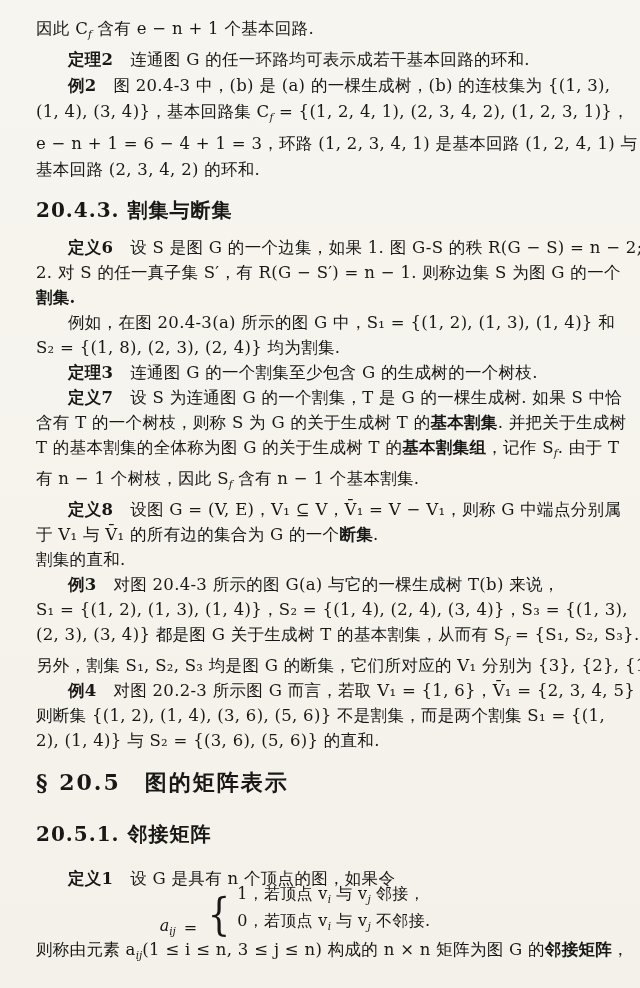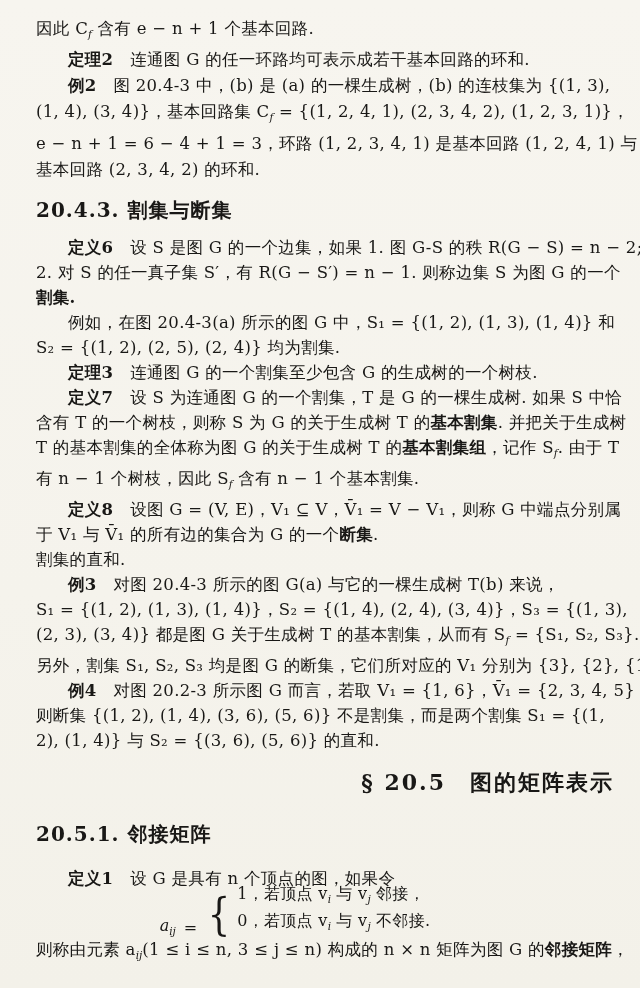--- a/index.html
+++ b/index.html
@@ -18,21 +18,21 @@
   }
   .lh26{line-height:26px;}
   .ind{text-indent:32px;}
   b{font-weight:bold;}
   sub{font-size:10.5px;font-style:italic;letter-spacing:0;}
   .h-sub{
     font-size:20px;font-weight:bold;line-height:30px;
     margin:12px 0 10px;letter-spacing:1px;white-space:nowrap;
   }
   .h-sec{
-    font-size:22px;font-weight:bold;line-height:32px;text-align:right;
+    font-size:22px;font-weight:bold;line-height:32px;text-align:left;
     margin:13px 0 0;letter-spacing:2px;white-space:nowrap;
   }
   .h-sub2{
     font-size:20px;font-weight:bold;line-height:28px;
     margin:22px 0 18px;letter-spacing:1px;white-space:nowrap;
   }
   .l28{margin-top:6px;}
   .formula{
     display:flex;align-items:flex-end;justify-content:center;
     height:46px;margin:0 60px 0 0;font-size:16px;
@@ -59,21 +59,21 @@
     <div class="ln lh26"><span>(1, 4), (3, 4)}，基本回路集 C</span><sub>f</sub><span> = {(1, 2, 4, 1), (2, 3, 4, 2), (1, 2, 3, 1)}，</span></div>
     <div class="ln lh26"><span>e − n + 1 = 6 − 4 + 1 = 3，环路 (1, 2, 3, 4, 1) 是基本回路 (1, 2, 4, 1) 与</span></div>
     <div class="ln lh26"><span>基本回路 (2, 3, 4, 2) 的环和.</span></div>
 
     <div class="h-sub">20.4.3. 割集与断集</div>
 
     <div class="ln ind"><b>定义6</b><span>　设 S 是图 G 的一个边集，如果 1. 图 G-S 的秩 R(G − S) = n − 2;</span></div>
     <div class="ln"><span>2. 对 S 的任一真子集 S′，有 R(G − S′) = n − 1. 则称边集 S 为图 G 的一个</span></div>
     <div class="ln"><b>割集.</b></div>
     <div class="ln ind"><span>例如，在图 20.4-3(a) 所示的图 G 中，S₁ = {(1, 2), (1, 3), (1, 4)} 和</span></div>
-    <div class="ln"><span>S₂ = {(1, 2), (2, 5), (2, 4)} 均为割集.</span></div>
+    <div class="ln"><span>S₂ = {(1, 8), (2, 3), (2, 4)} 均为割集.</span></div>
     <div class="ln ind"><b>定理3</b><span>　连通图 G 的一个割集至少包含 G 的生成树的一个树枝.</span></div>
     <div class="ln ind"><b>定义7</b><span>　设 S 为连通图 G 的一个割集，T 是 G 的一棵生成树.  如果 S 中恰</span></div>
     <div class="ln"><span>含有 T 的一个树枝，则称 S 为 G 的关于生成树 T 的</span><b>基本割集</b><span>.  并把关于生成树</span></div>
     <div class="ln"><span>T 的基本割集的全体称为图 G 的关于生成树 T 的</span><b>基本割集组</b><span>，记作 S</span><sub>f</sub><span>.  由于 T</span></div>
     <div class="ln"><span>有 n − 1 个树枝，因此 S</span><sub>f</sub><span> 含有 n − 1 个基本割集.</span></div>
     <div class="ln ind"><b>定义8</b><span>　设图 G = (V, E)，V₁ ⊆ V，V̄₁ = V − V₁，则称 G 中端点分别属</span></div>
     <div class="ln"><span>于 V₁ 与 V̄₁ 的所有边的集合为 G 的一个</span><b>断集</b><span>.</span></div>
     <div class="ln"><span>割集的直和.</span></div>
     <div class="ln ind"><b>例3</b><span>　对图 20.4-3 所示的图 G(a) 与它的一棵生成树 T(b) 来说，</span></div>
     <div class="ln"><span>S₁ = {(1, 2), (1, 3), (1, 4)}，S₂ = {(1, 4), (2, 4), (3, 4)}，S₃ = {(1, 3),</span></div>

